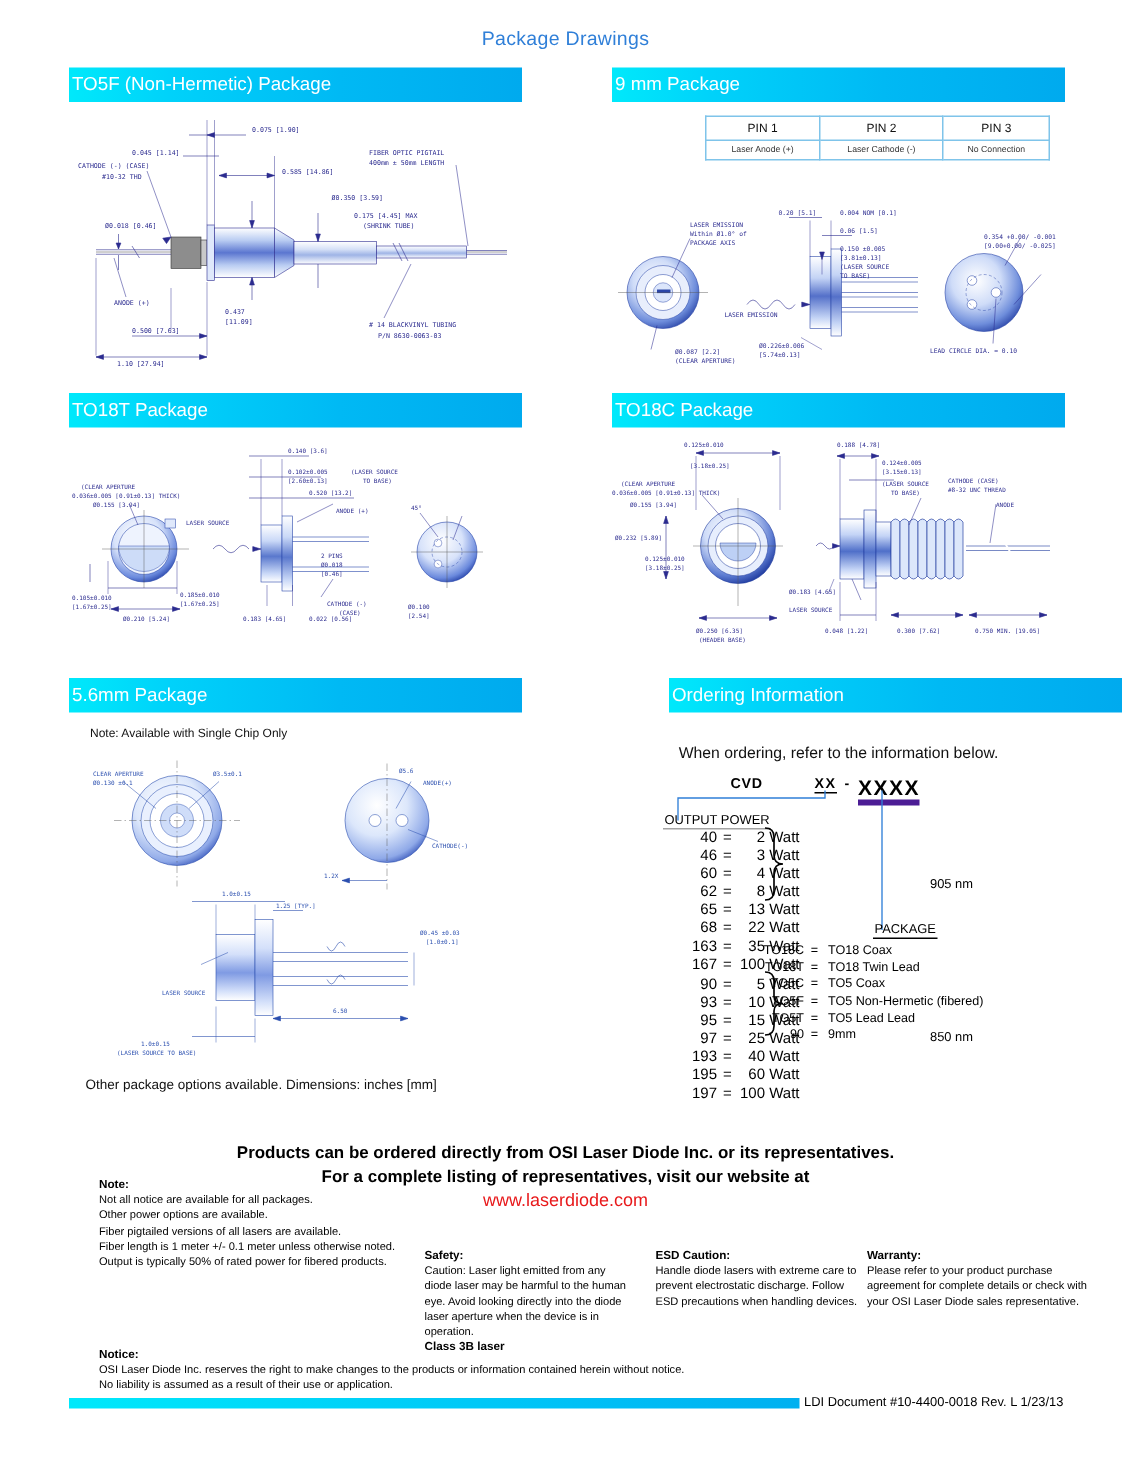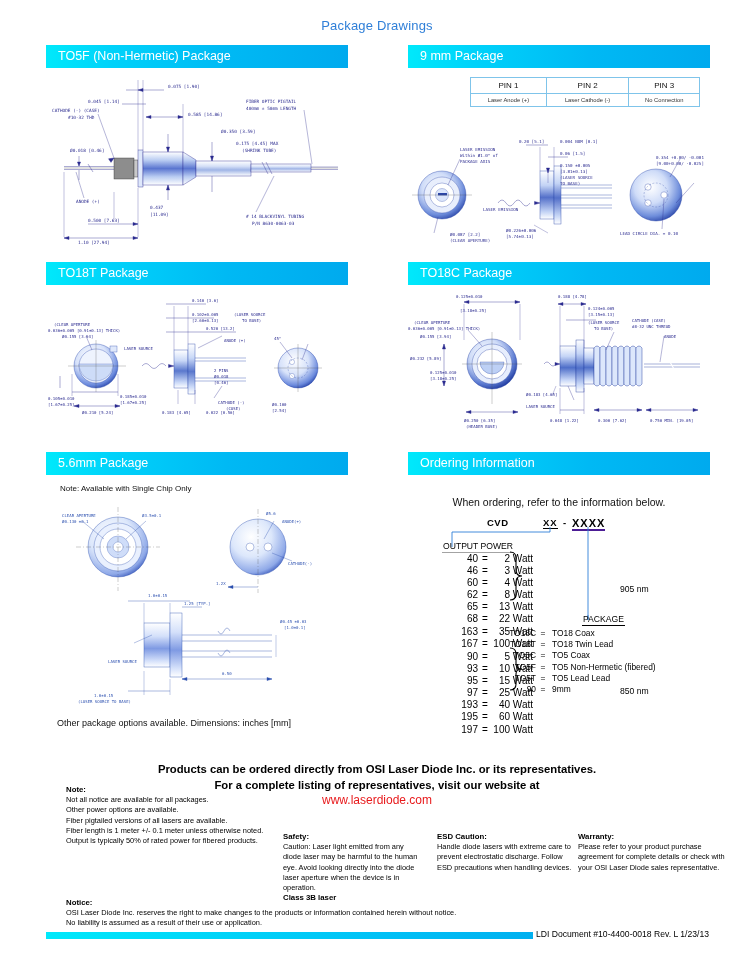--- a/index.html
+++ b/index.html
@@ -18,21 +18,21 @@
   .page-title{
     position:absolute; left:0; top:18px; width:754px;
     text-align:center; font-size:13px; color:#2f7fd8; letter-spacing:.2px;
   }
 
   
   .sec-bar{
     position:absolute; height:23px;
     background:linear-gradient(90deg,#00e9fb 0%,#00d2fa 22%,#00b9f4 60%,#00aaee 100%);
     color:#fff; font-size:12.5px; line-height:23px;
-    padding-left:12px; white-space:nowrap; overflow:hidden;
+    padding-left:2px; white-space:nowrap; overflow:hidden;
   }
   .col-l { left:46px;  width:302px; }
   .col-r { left:408px; width:302px; }
 
   
   .dwg{ position:absolute; overflow:hidden; }
   .dwg svg{ display:block; }
 
   
   .pinout{
@@ -58,22 +58,22 @@
   
   .order-lead{
     position:absolute; left:408px; top:496px; width:302px;
     text-align:center; font-size:10.5px; color:#111;
   }
   .ord{ position:absolute; font-size:8.4px; color:#000; white-space:nowrap; }
   .ord-cvd{ left:487px; top:517px; font-size:9.5px; font-weight:bold; letter-spacing:.5px; }
   .ord-xx { left:543px; top:517px; font-size:9.5px; font-weight:bold; letter-spacing:1px;
             border-bottom:1px solid #000; }
   .ord-dash{ left:563px; top:517px; font-size:9.5px; font-weight:bold; }
-  .ord-xxxx{ left:572px; top:517px; font-size:11px; font-weight:bold; letter-spacing:1px;
-             border-bottom:2px solid #4c1d95; }
+  .ord-xxxx{ left:572px; top:517px; font-size:14px; font-weight:bold; letter-spacing:1px;
+             border-bottom:4px solid #4c1d95; }
   .ord-oplabel{ left:442px; top:541px; font-size:8.6px; border-bottom:1px solid #a3a3a3;
                 padding:0 1px 1px 1px; }
   .ord-pklabel{ left:582px; top:614px; font-size:8.6px; border-bottom:1px solid #000;
                 padding:0 1px 1px 1px; }
 
   .ptable{ position:absolute; font-size:10px; color:#000; border-spacing:0; }
   .ptable td{ padding:0 0 1.1px 0; white-space:nowrap; }
   .ptable td.code{ text-align:right; width:26px; }
   .ptable td.eq{ text-align:center; width:14px; }
   .ptable td.watt{ text-align:right; width:44px; padding-right:3px; }
@@ -620,21 +620,21 @@
         <text x="162" y="180">6.50</text>
         <text x="34" y="202">1.0±0.15</text>
         <text x="18" y="208">(LASER SOURCE TO BASE)</text>
         <text x="48" y="168">LASER SOURCE</text>
       </g>
     </svg>
   </div>
 
   <div class="dimnote">Other package options available.  Dimensions:  inches [mm]</div>
 
-  <div class="sec-bar col-r" style="top:452px;">Ordering Information</div>
+  <div class="sec-bar col-r" style="top:452px;margin-left:38px;">Ordering Information</div>
   <div class="order-lead">When ordering, refer to the information below.</div>
 
   <div class="ord ord-cvd">CVD</div>
   <div class="ord ord-xx">XX</div>
   <div class="ord ord-dash">-</div>
   <div class="ord ord-xxxx">XXXX</div>
 
   <svg style="position:absolute; left:408px; top:505px; width:302px; height:130px;">
     <g stroke="#2f7fd8" stroke-width="0.9" fill="none">
       <path d="M44,42 L44,27 L142,27 L142,22"></path>

